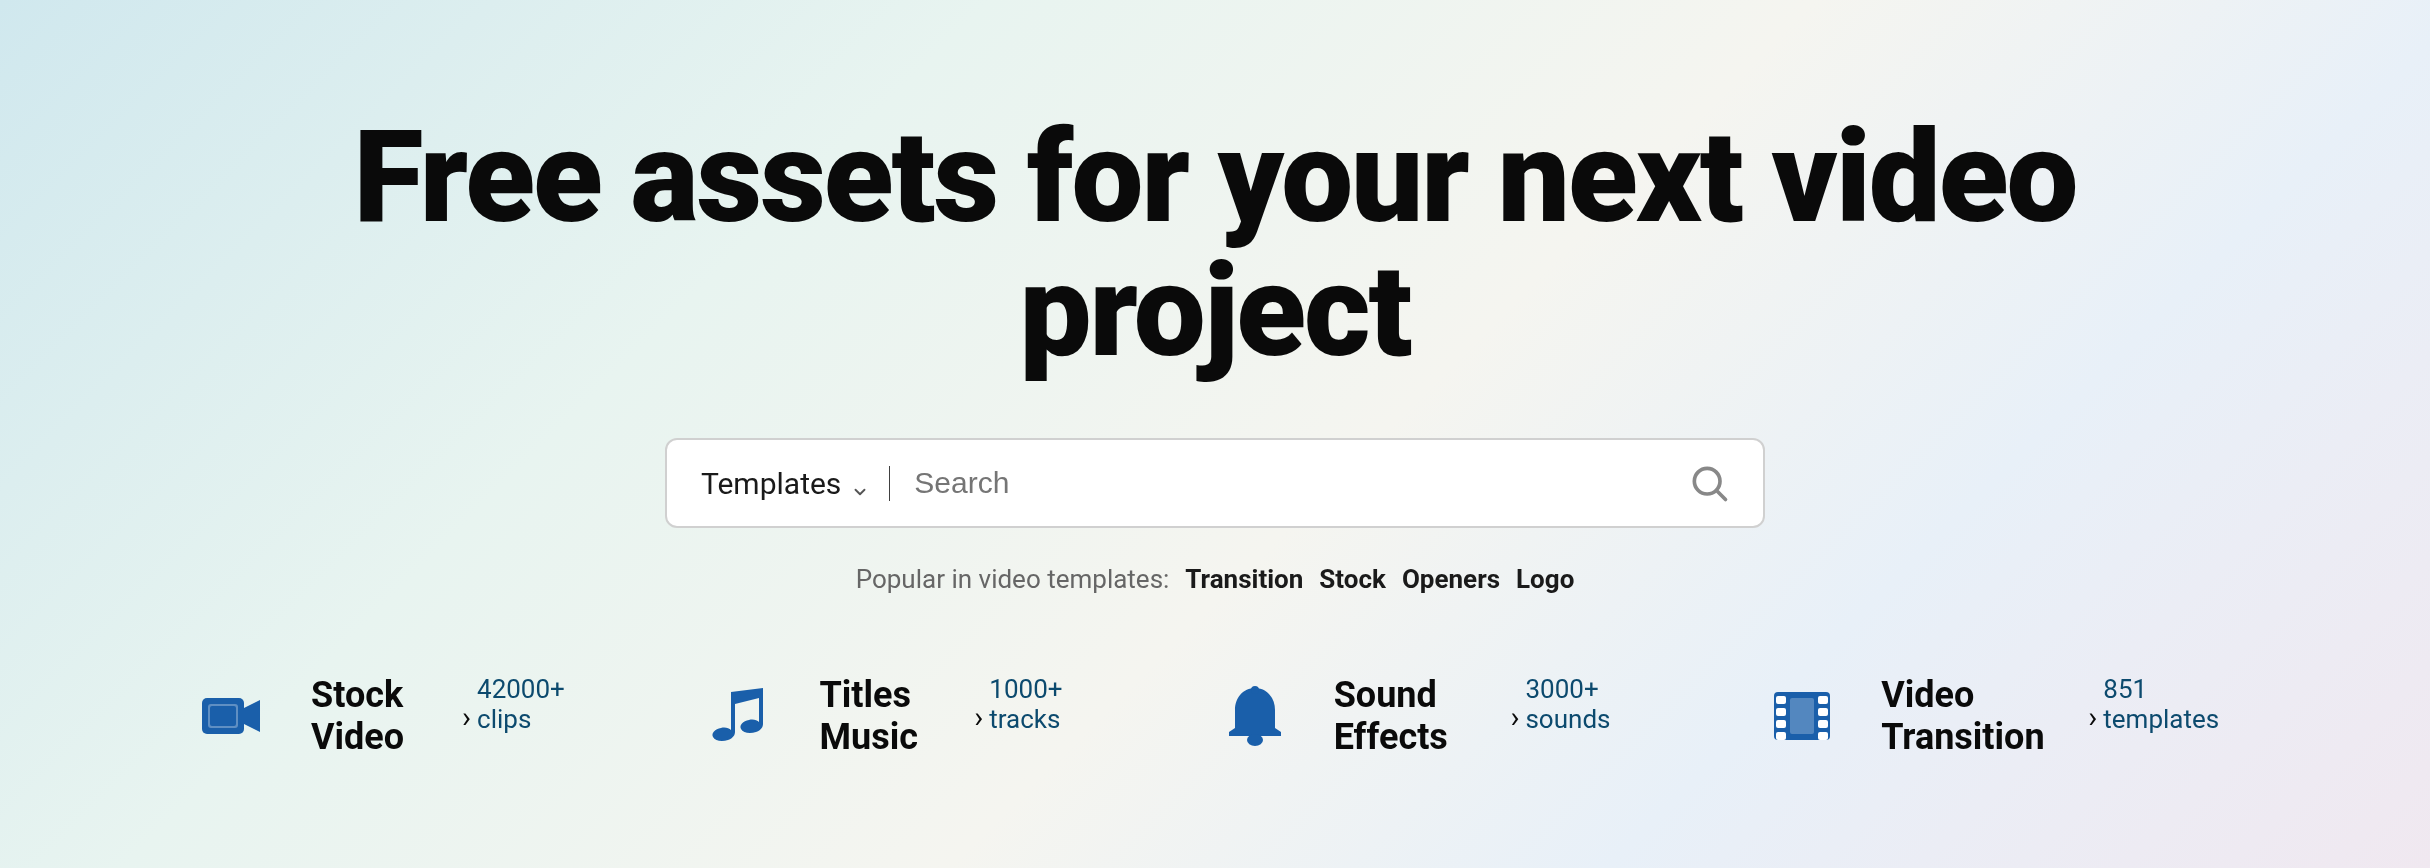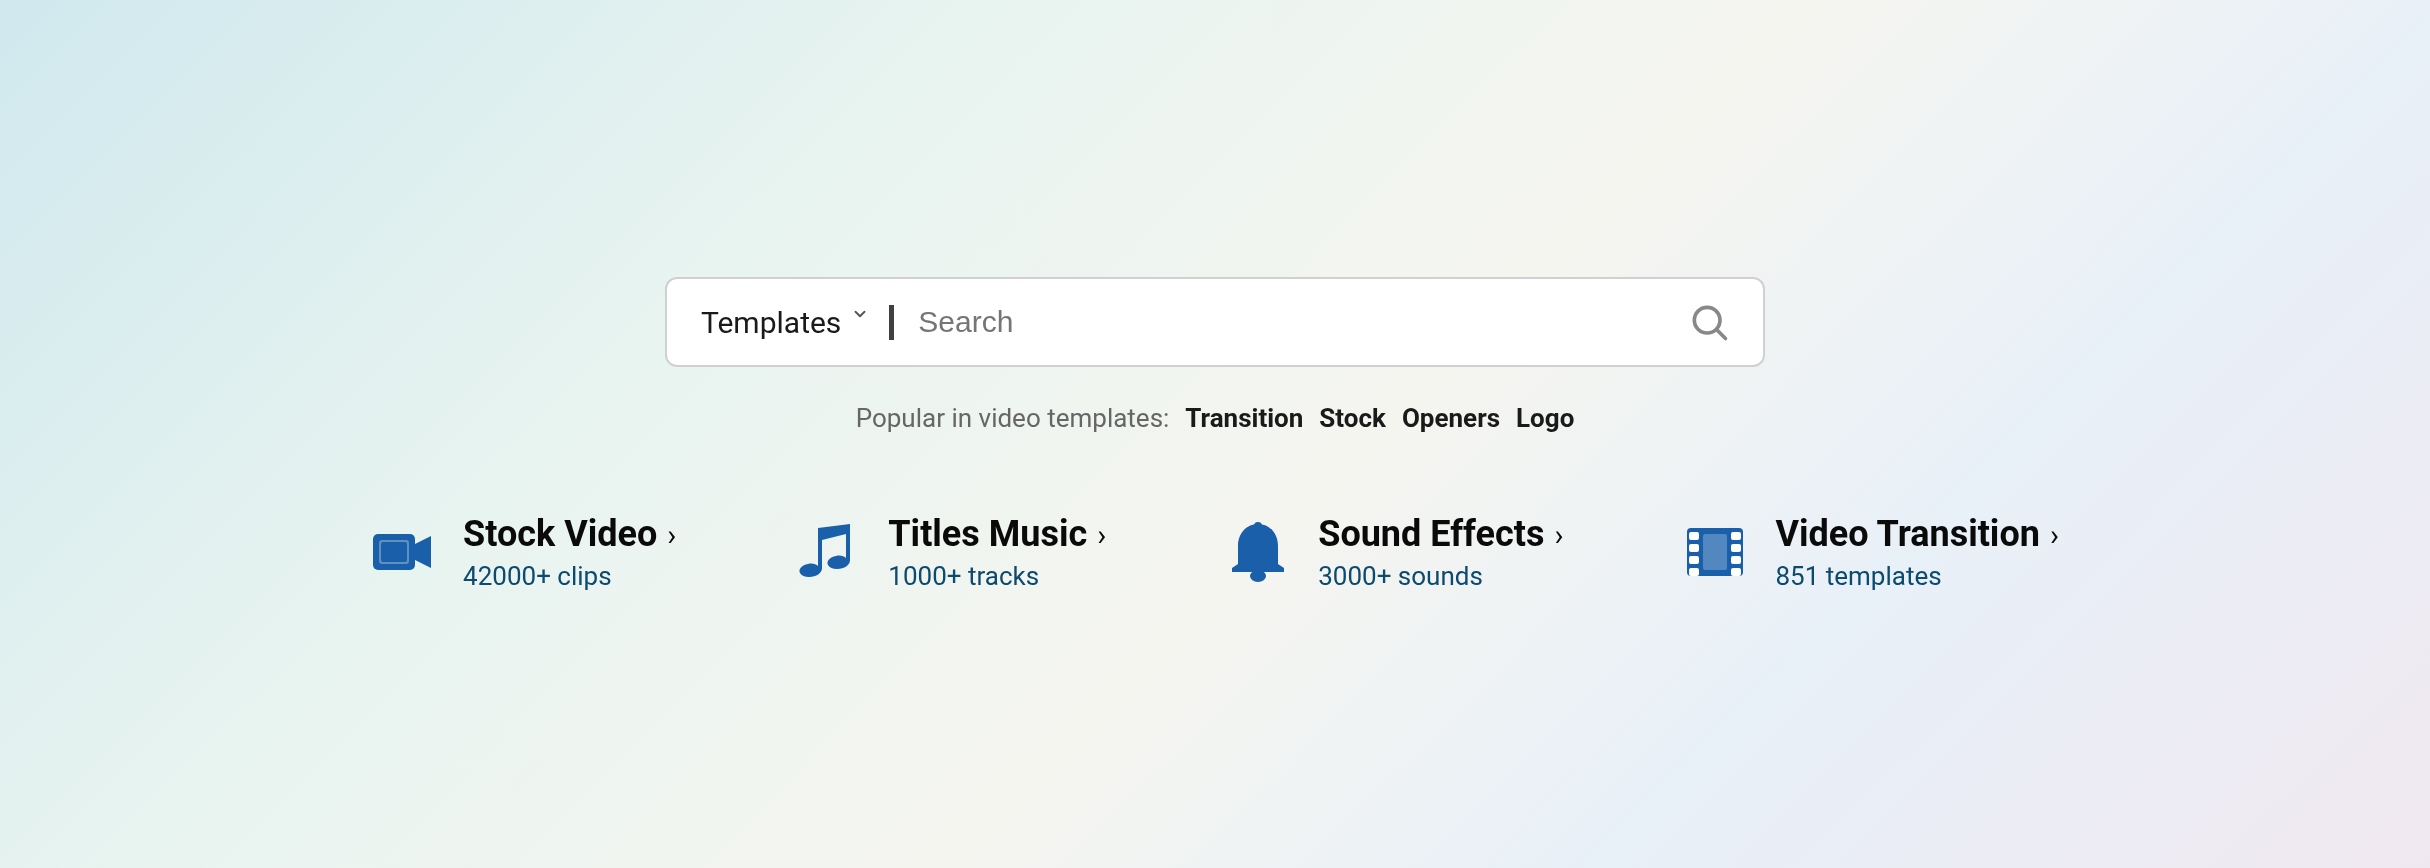--- a/index.html
+++ b/index.html
@@ -46,24 +46,24 @@
       border: 2px solid #d0d0d0;
       border-radius: 12px;
       width: 1100px;
       height: 90px;
       padding: 0 24px;
       margin-bottom: 36px;
     }
 
     .search-dropdown {
       display: flex;
-      align-items: flex-start;
+      align-items: flex-end;
       gap: 10px;
       padding: 0 20px 0 10px;
-      border-right: 5px solid #404040;
+      border-right: 1px solid #404040;
       cursor: pointer;
       white-space: nowrap;
     }
 
     .search-dropdown-label {
       font-size: 30px;
       color: #1a1a1a;
       font-weight: 400;
     }
 
@@ -132,22 +132,23 @@
       color: #1a5faa;
       font-size: 56px;
       display: flex;
       align-items: center;
       justify-content: center;
       flex-shrink: 0;
     }
 
     .category-text {
       display: flex;
-      flex-direction: column;
+      flex-direction: row;
       gap: 6px;
+      margin-left: 19px;
     }
 
     .category-title {
       font-size: 36px;
       font-weight: 700;
       color: #0a0a0a;
       display: flex;
       align-items: center;
       gap: 10px;
     }
@@ -171,20 +172,21 @@
       width: 64px;
       height: 64px;
       fill: #1a5faa;
     }
   </style>
 </head>
 <body>
 
 <div class="main-container">
 
+  <h1 class="hero-title">Free assets for your next video project</h1>
 
   <div class="search-container">
     <div class="search-dropdown">
       <span class="search-dropdown-label">Templates</span>
       <span class="chevron-down-icon">
         <svg viewBox="0 0 24 24" width="22" height="22" fill="none" stroke="#555" stroke-width="2.5" stroke-linecap="round" stroke-linejoin="round">
           <polyline points="6 9 12 15 18 9"></polyline>
         </svg>
       </span>
     </div>

